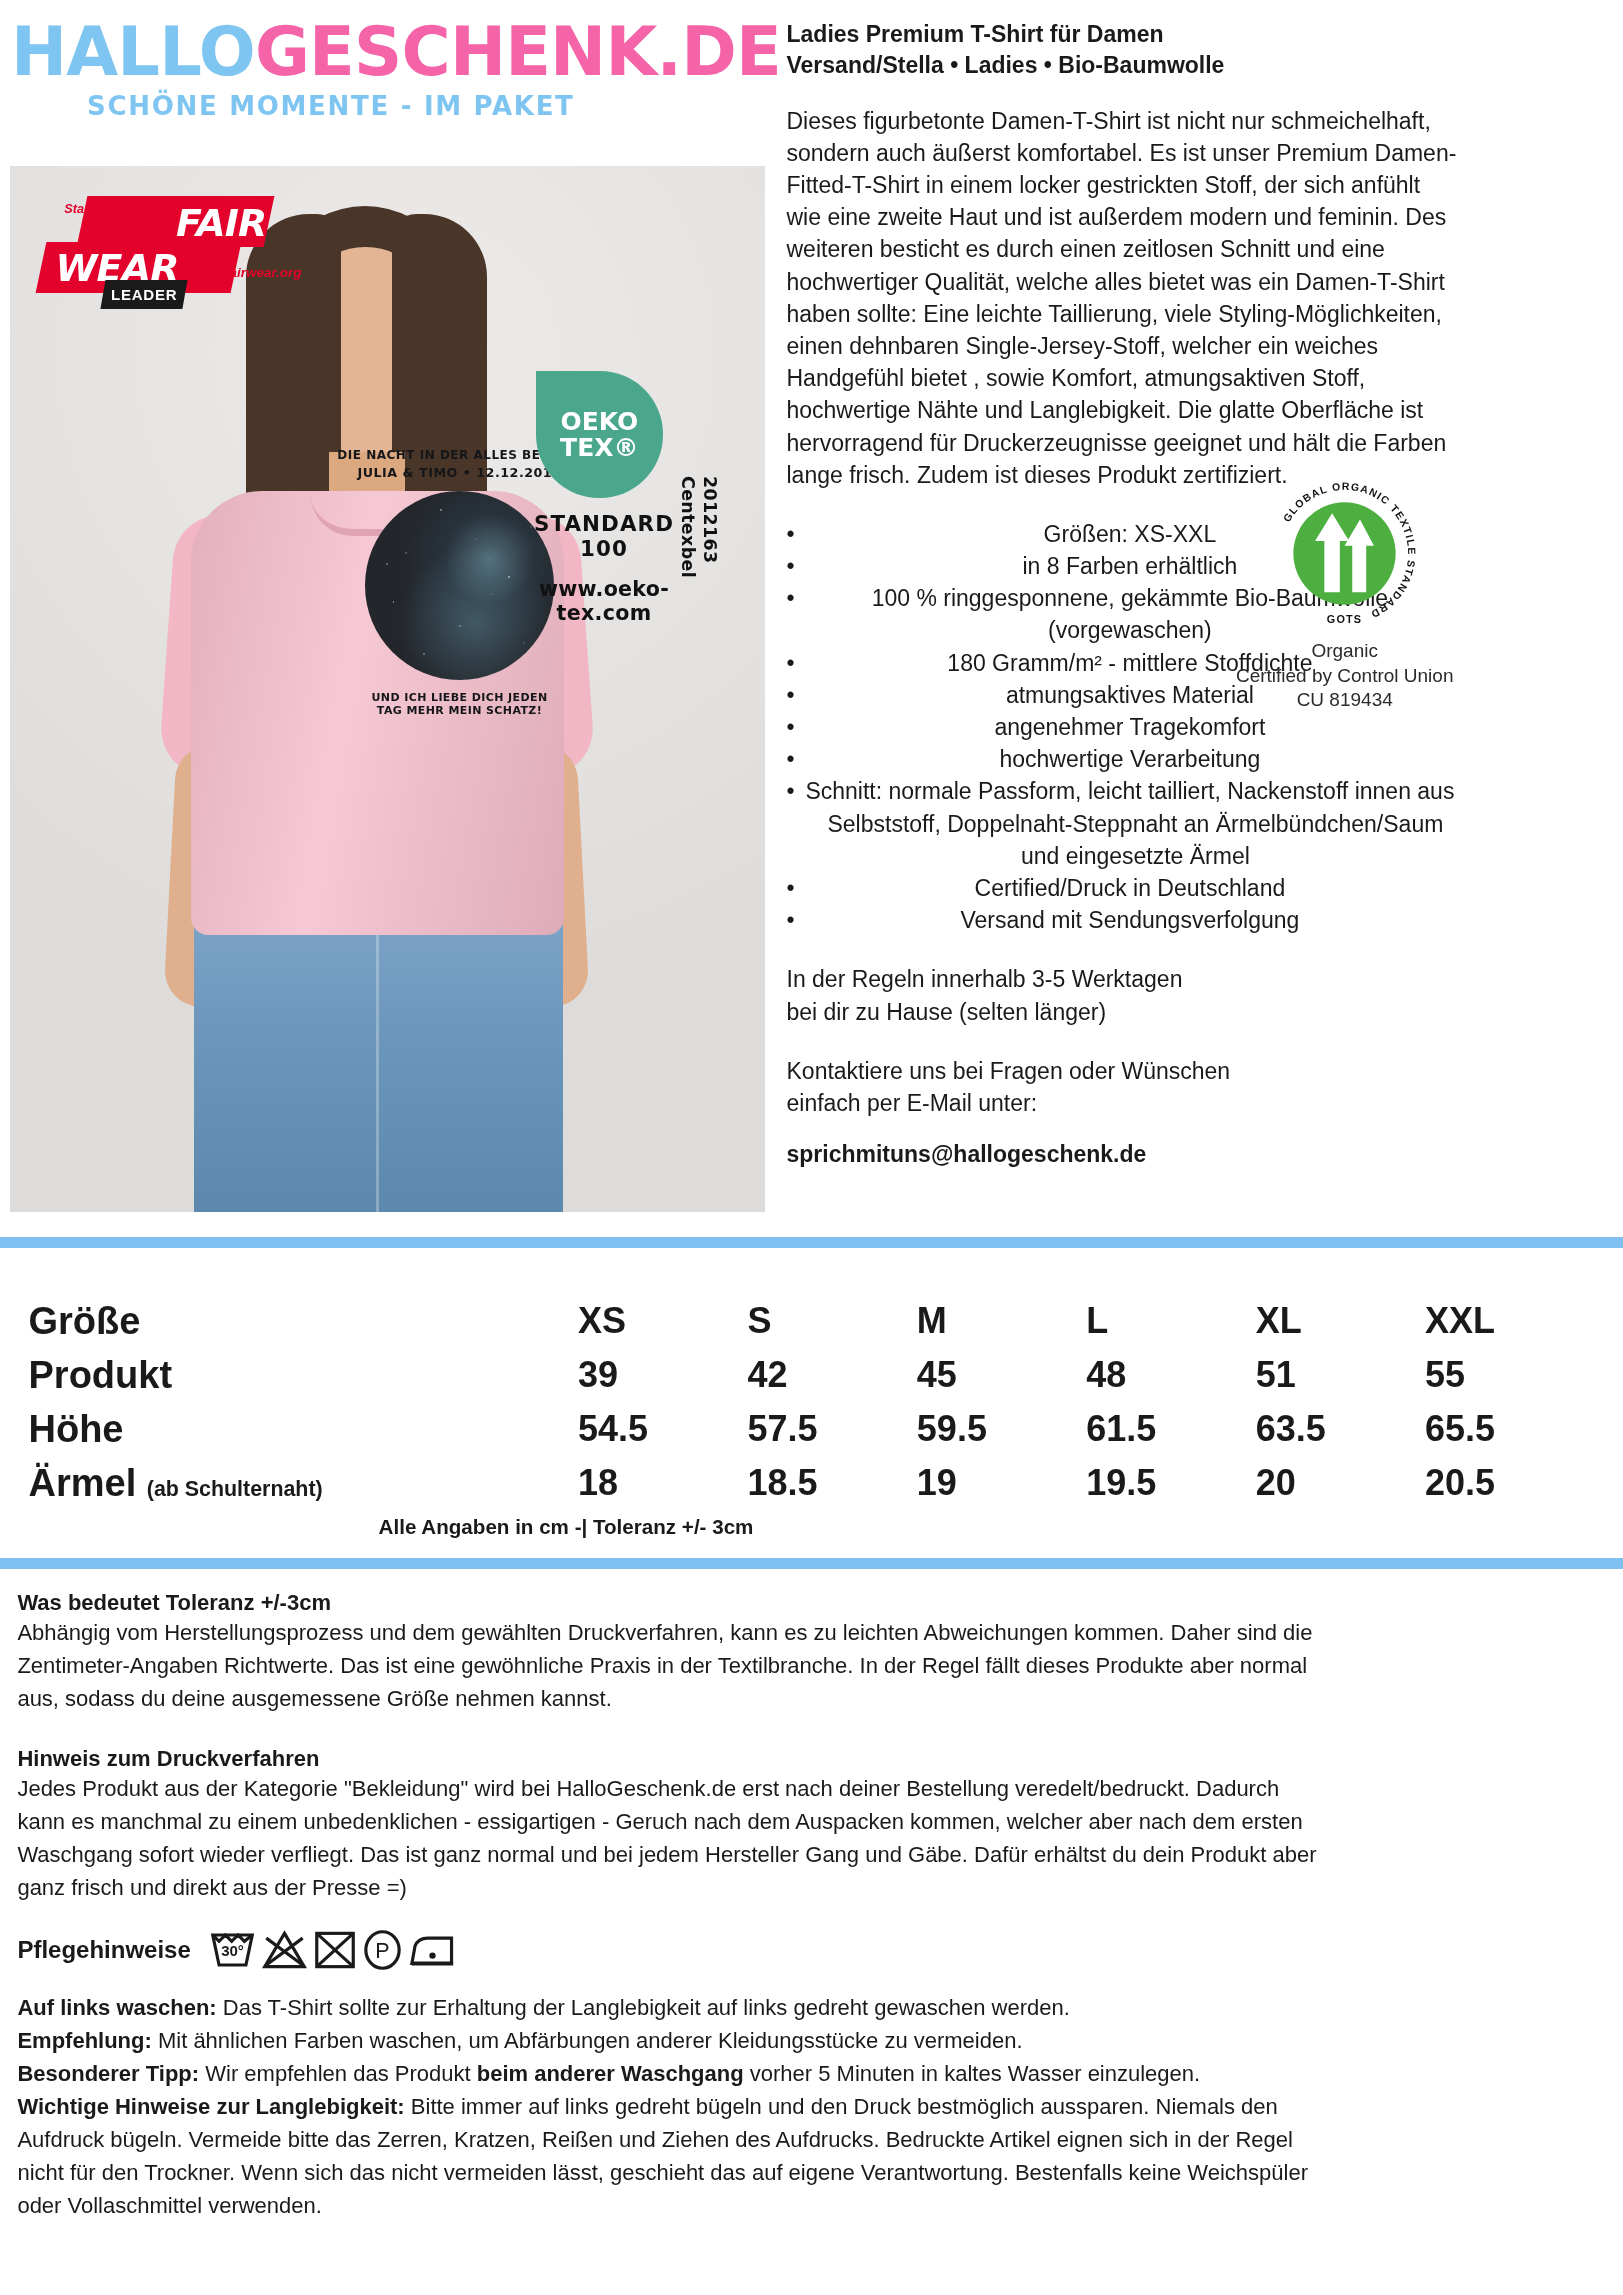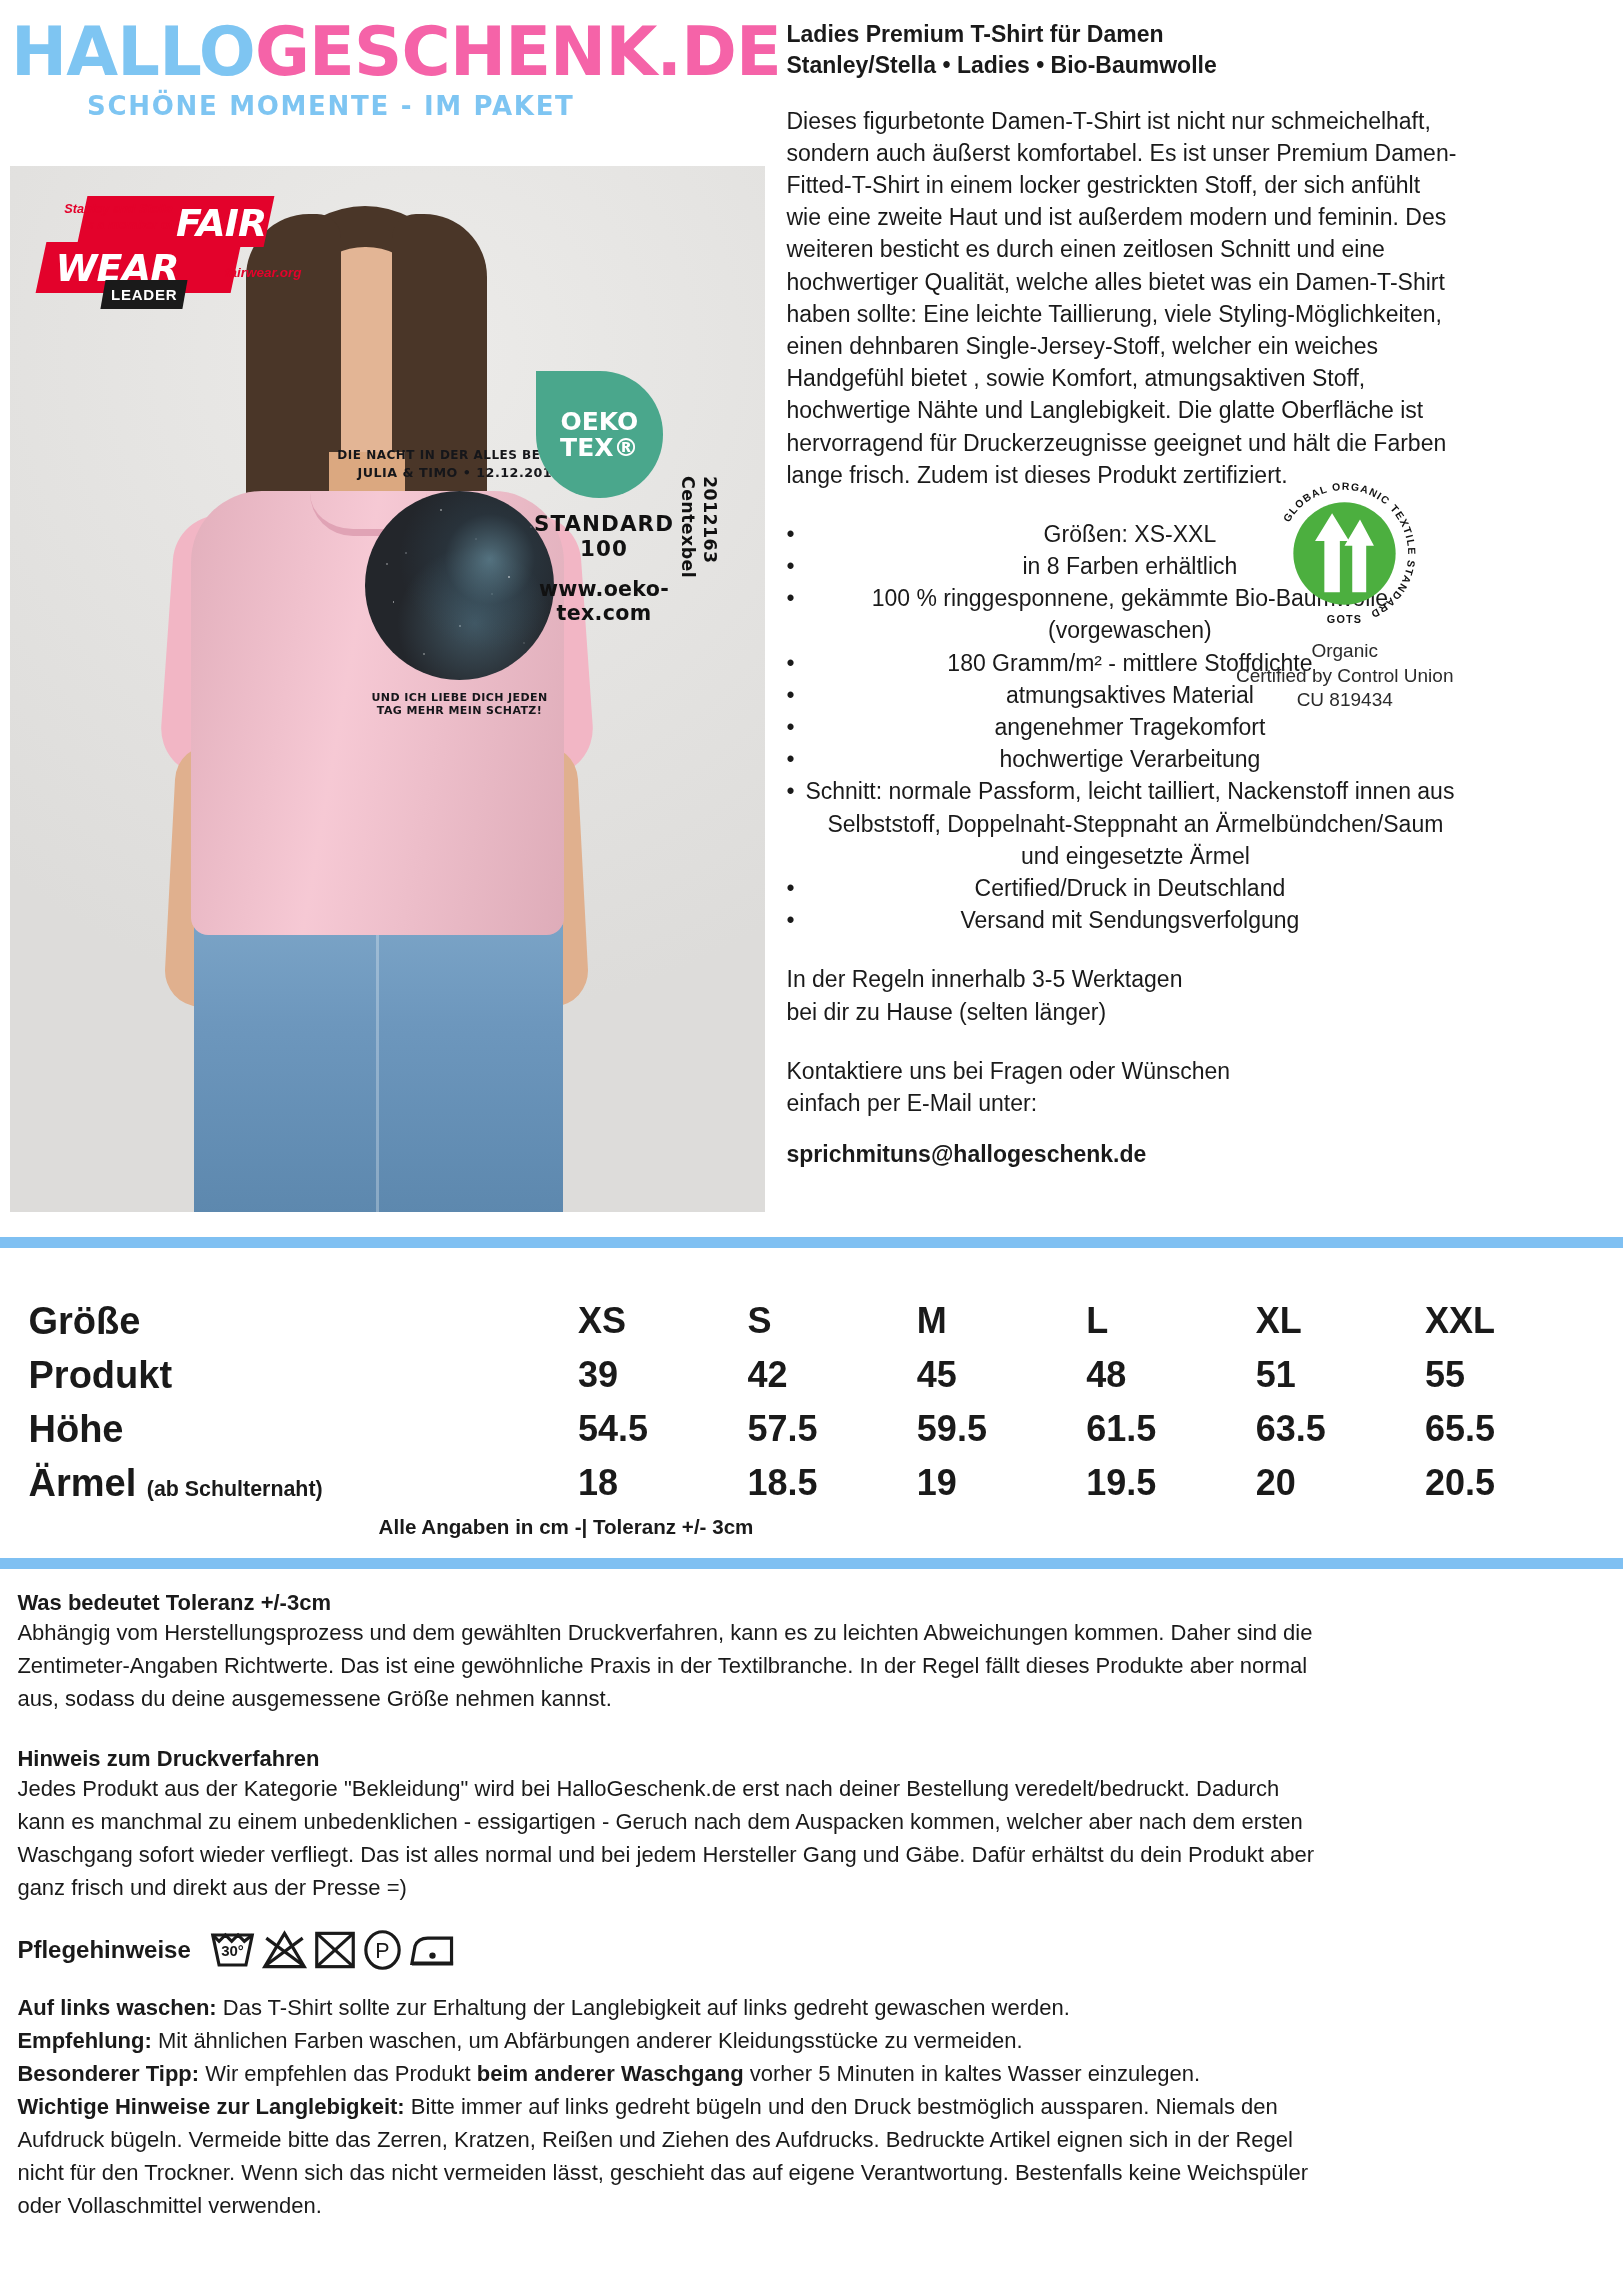--- a/index.html
+++ b/index.html
@@ -245,21 +245,21 @@
           </div>
           <div class="oeko-side"><span>2012163</span> <span>Centexbel</span></div>
         </div>
 
       </div>
     </div>
 
     <div class="rightcol">
       <div class="r-title">
         <div>Ladies Premium T-Shirt für Damen</div>
-        <div>Stanley/Stella • Ladies • Bio-Baumwolle</div>
+        <div>Versand/Stella • Ladies • Bio-Baumwolle</div>
       </div>
 
       <div class="r-para">Dieses figurbetonte Damen-T-Shirt ist nicht nur schmeichelhaft, sondern auch äußerst komfortabel. Es ist unser Premium Damen-Fitted-T-Shirt in einem locker gestrickten Stoff, der sich anfühlt wie eine zweite Haut und ist außerdem modern und feminin. Des weiteren besticht es durch einen zeitlosen Schnitt und eine hochwertiger Qualität, welche alles bietet was ein Damen-T-Shirt haben sollte: Eine leichte Taillierung, viele Styling-Möglichkeiten, einen dehnbaren Single-Jersey-Stoff, welcher ein weiches Handgefühl bietet , sowie Komfort, atmungsaktiven Stoff, hochwertige Nähte und Langlebigkeit. Die glatte Oberfläche ist hervorragend für Druckerzeugnisse geeignet und hält die Farben lange frisch. Zudem ist dieses Produkt zertifiziert.</div>
 
       <ul class="r-bullets">
         <li>Größen: XS-XXL</li>
         <li>in 8 Farben erhältlich</li>
         <li>100 % ringgesponnene, gekämmte Bio-Baumwolle (vorgewaschen)</li>
         <li>180 Gramm/m² - mittlere Stoffdichte</li>
         <li>atmungsaktives Material</li>
@@ -364,21 +364,21 @@
     <div class="b-h">Was bedeutet Toleranz +/-3cm</div>
     <div class="b-p">Abhängig vom Herstellungsprozess und dem gewählten Druckverfahren, kann es zu leichten Abweichungen kommen. Daher sind die</div>
     <div class="b-p">Zentimeter-Angaben Richtwerte. Das ist eine gewöhnliche Praxis in der Textilbranche. In der Regel fällt dieses Produkte aber normal</div>
     <div class="b-p">aus, sodass du deine ausgemessene Größe nehmen kannst.</div>
 
     <div class="b-gap"></div>
 
     <div class="b-h">Hinweis zum Druckverfahren</div>
     <div class="b-p">Jedes Produkt aus der Kategorie "Bekleidung" wird bei HalloGeschenk.de erst nach deiner Bestellung veredelt/bedruckt. Dadurch</div>
     <div class="b-p">kann es manchmal zu einem unbedenklichen - essigartigen - Geruch nach dem Auspacken kommen, welcher aber nach dem ersten</div>
-    <div class="b-p">Waschgang sofort wieder verfliegt. Das ist alles normal und bei jedem Hersteller Gang und Gäbe. Dafür erhältst du dein Produkt aber</div>
+    <div class="b-p">Waschgang sofort wieder verfliegt. Das ist ganz normal und bei jedem Hersteller Gang und Gäbe. Dafür erhältst du dein Produkt aber</div>
     <div class="b-p">ganz frisch und direkt aus der Presse =)</div>
 
     <div class="care-row">
       <div class="care-title">Pflegehinweise</div>
       <div class="care-icons">
 
         <svg width="49" height="46" viewBox="0 0 62 58">
           <path d="M6 10 L56 10 L48 48 L14 48 Z" fill="none" stroke="#1a1a1a" stroke-width="4"></path>
           <path d="M6 10 L14 18 L22 10 L30 18 L38 10 L46 18 L56 10" fill="none" stroke="#1a1a1a" stroke-width="4"></path>
           <text x="31" y="37" text-anchor="middle" font-size="19" font-weight="bold" fill="#1a1a1a" font-family="Liberation Sans, sans-serif">30°</text>

